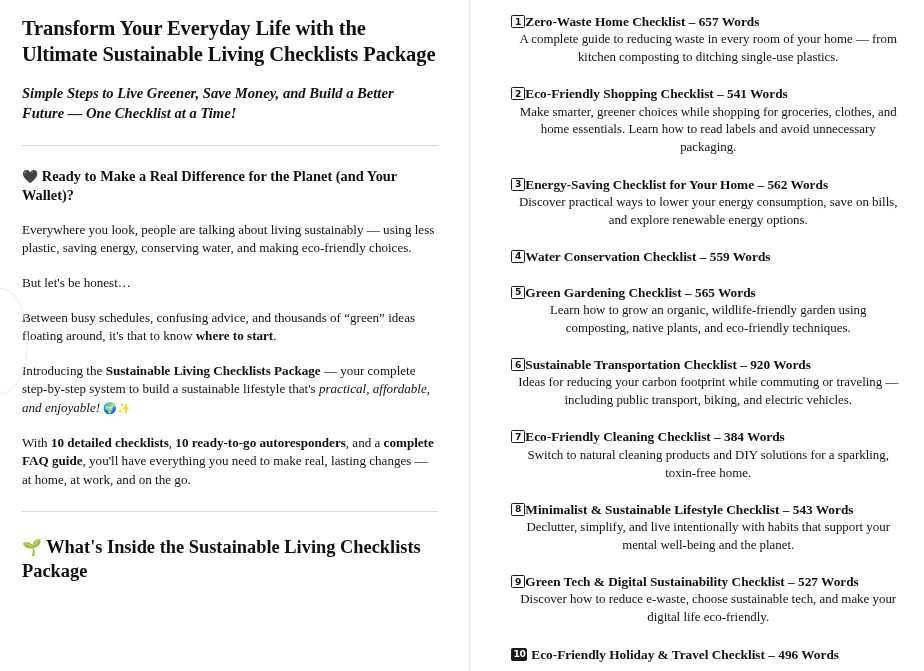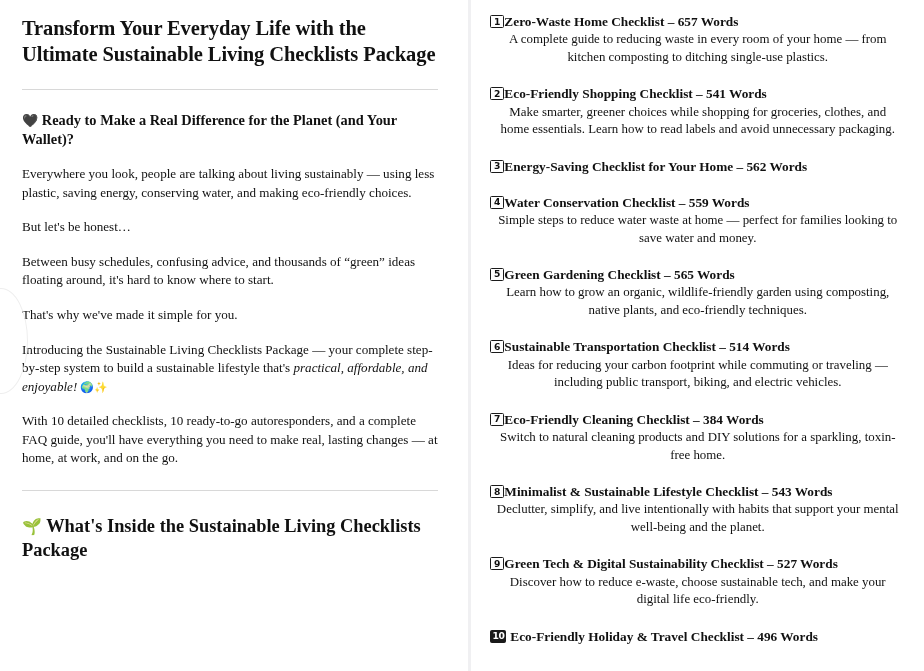--- a/index.html
+++ b/index.html
@@ -51,21 +51,21 @@
 
   .col-divider {
     width: 3px;
     flex: 0 0 3px;
     height: 671px;
     background: #f0f0f2;
   }
 
   .col-right {
     width: 451px;
-    padding: 12px 22px 0 19px;
+    padding: 12px 22px 0 40px;
   }
 
   
   h1.doc-title {
     font-size: 20.5px;
     line-height: 1.28;
     font-weight: bold;
     margin: 3px 0 0 0;
     letter-spacing: -0.1px;
   }
@@ -107,21 +107,21 @@
 
   .glyph {
     font-family: "DejaVu Sans", "Liberation Sans", sans-serif;
     font-weight: normal;
     display: inline-block;
   }
   .glyph-heart { font-size: 13px; }
   .glyph-sprout { font-size: 16px; }
   .glyph-inline { font-size: 11px; letter-spacing: 0.4px; }
 
-  b, strong { font-weight: normal; }
+  b, strong { font-weight: bold; }
   i, em { font-style: italic; }
 
   
   .checklist { margin: 0; padding: 0; list-style: none; }
 
   .check-item { margin: 0 0 18.5px 0; }
   .check-item:first-child { margin-top: 1px; }
 
   .check-title {
     font-size: 13.3px;
@@ -166,32 +166,32 @@
 <body>
 
 <div class="page">
 
   <div class="edge-arc"></div>
 
   <div class="column col-left">
 
     <h1 class="doc-title">Transform Your Everyday Life with the Ultimate Sustainable Living Checklists Package</h1>
 
+    <p class="subtitle">Simple Steps to Live Greener, Save Money, and Build a Better Future — One Checklist at a Time!</p>
 
     <hr class="rule">
 
     <h2 class="section-head"><span class="glyph glyph-heart">🖤</span> <span>Ready to Make a Real Difference for the Planet (and Your Wallet)?</span></h2>
 
     <p class="body">Everywhere you look, people are talking about living sustainably — using less plastic, saving energy, conserving water, and making eco-friendly choices.</p>
 
     <p class="body">But let's be honest…</p>
 
-    <p class="body"><span>Between busy schedules, confusing advice, and thousands of “green” ideas floating around, it's hard to know </span><b>where to start</b><span>.</span></p>
-
-    <p class="body">That's why we've made it simple for you.</p>
+    <p class="body"><span>Between busy schedules, confusing advice, and thousands of “green” ideas floating around, it's that to know </span><b>where to start</b><span>.</span></p>
+
 
     <p class="body"><span>Introducing the </span><b>Sustainable Living Checklists Package</b><span> — your complete step-by-step system to build a sustainable lifestyle that's </span><i>practical, affordable, and enjoyable!</i> <span class="glyph glyph-inline">🌍</span><span class="glyph glyph-inline">✨</span></p>
 
     <p class="body"><span>With </span><b>10 detailed checklists</b><span>, </span><b>10 ready-to-go autoresponders</b><span>, and a </span><b>complete FAQ guide</b><span>, you'll have everything you need to make real, lasting changes — at home, at work, and on the go.</span></p>
 
     <hr class="rule">
 
     <h2 class="section-head-lg"><span class="glyph glyph-sprout">🌱</span> <span>What's Inside the Sustainable Living Checklists Package</span></h2>
 
 
@@ -208,34 +208,34 @@
         <p class="check-desc">A complete guide to reducing waste in every room of your home — from kitchen composting to ditching single-use plastics.</p>
       </li>
 
       <li class="check-item">
         <p class="check-title"><span class="keycap">2</span><span>Eco-Friendly Shopping Checklist – 541 Words</span></p>
         <p class="check-desc">Make smarter, greener choices while shopping for groceries, clothes, and home essentials. Learn how to read labels and avoid unnecessary packaging.</p>
       </li>
 
       <li class="check-item">
         <p class="check-title"><span class="keycap">3</span><span>Energy-Saving Checklist for Your Home – 562 Words</span></p>
+        <p class="check-desc">Discover practical ways to lower your energy consumption, save on bills, and explore renewable energy options.</p>
       </li>
 
       <li class="check-item">
         <p class="check-title"><span class="keycap">4</span><span>Water Conservation Checklist – 559 Words</span></p>
-        <p class="check-desc">Simple steps to reduce water waste at home — perfect for families looking to save water and money.</p>
       </li>
 
       <li class="check-item">
         <p class="check-title"><span class="keycap">5</span><span>Green Gardening Checklist – 565 Words</span></p>
         <p class="check-desc">Learn how to grow an organic, wildlife-friendly garden using composting, native plants, and eco-friendly techniques.</p>
       </li>
 
       <li class="check-item">
-        <p class="check-title"><span class="keycap">6</span><span>Sustainable Transportation Checklist – 514 Words</span></p>
+        <p class="check-title"><span class="keycap">6</span><span>Sustainable Transportation Checklist – 920 Words</span></p>
         <p class="check-desc">Ideas for reducing your carbon footprint while commuting or traveling — including public transport, biking, and electric vehicles.</p>
       </li>
 
       <li class="check-item">
         <p class="check-title"><span class="keycap">7</span><span>Eco-Friendly Cleaning Checklist – 384 Words</span></p>
         <p class="check-desc">Switch to natural cleaning products and DIY solutions for a sparkling, toxin-free home.</p>
       </li>
 
       <li class="check-item">
         <p class="check-title"><span class="keycap">8</span><span>Minimalist &amp; Sustainable Lifestyle Checklist – 543 Words</span></p>

